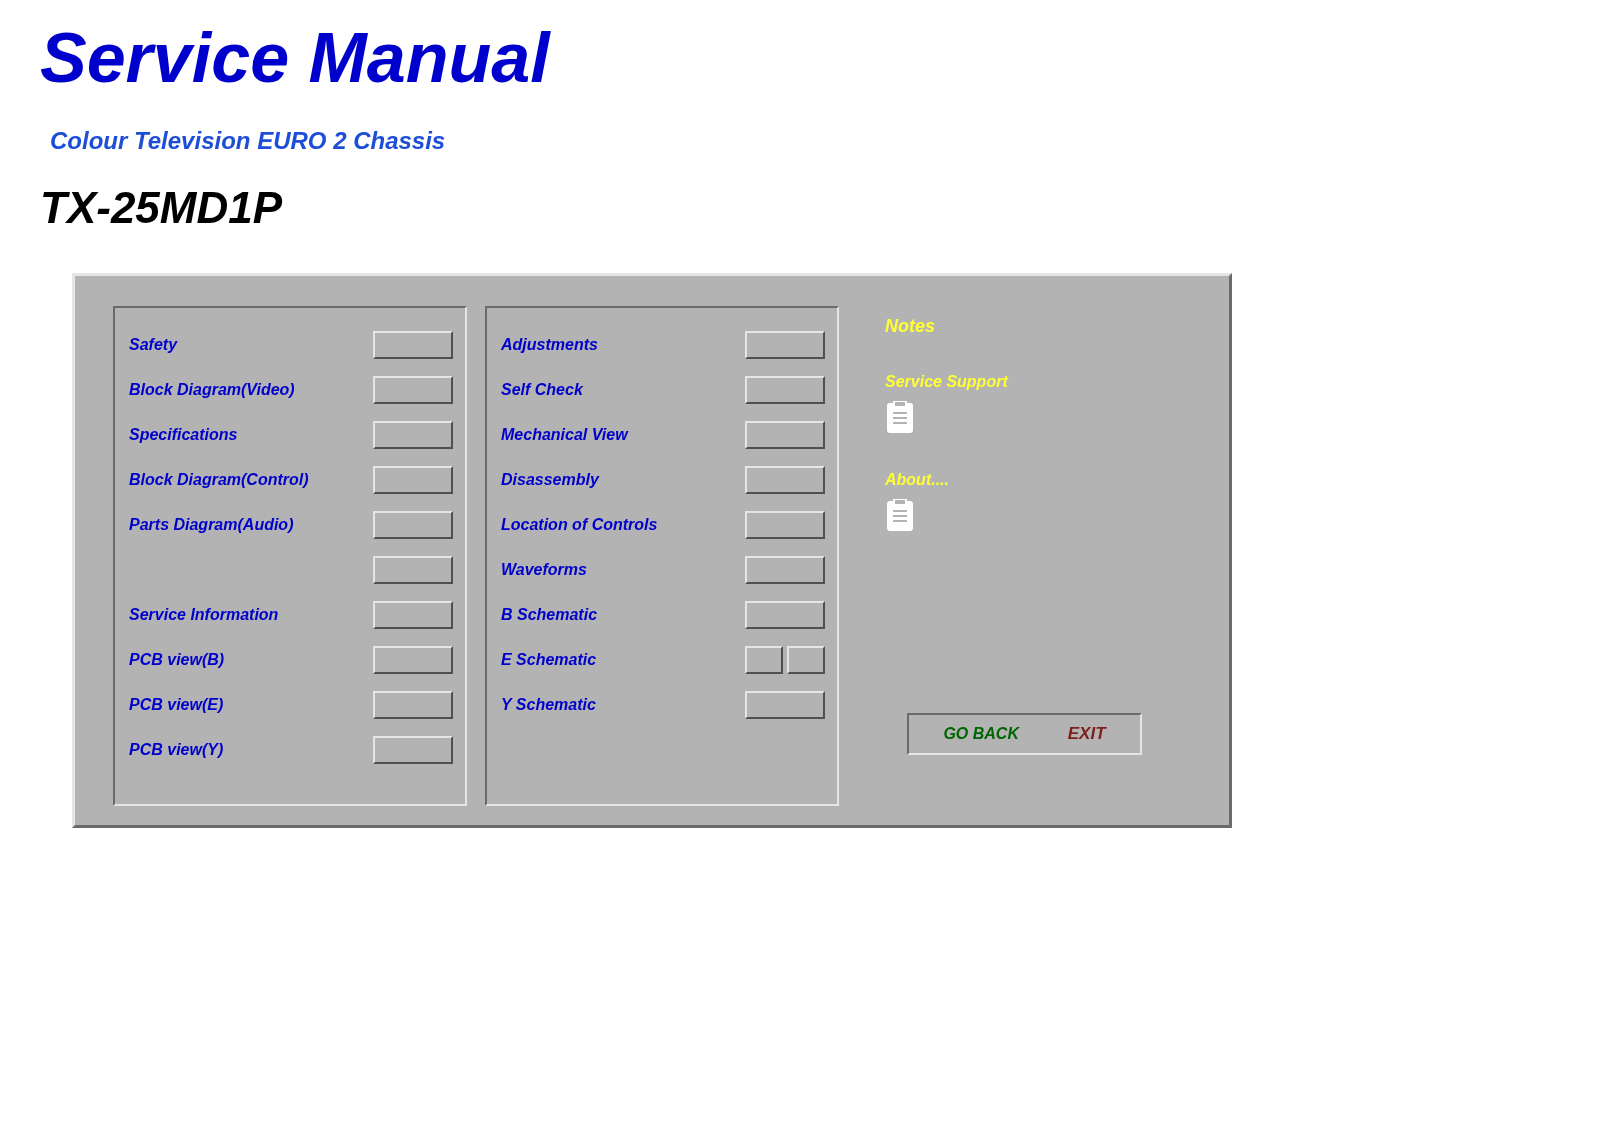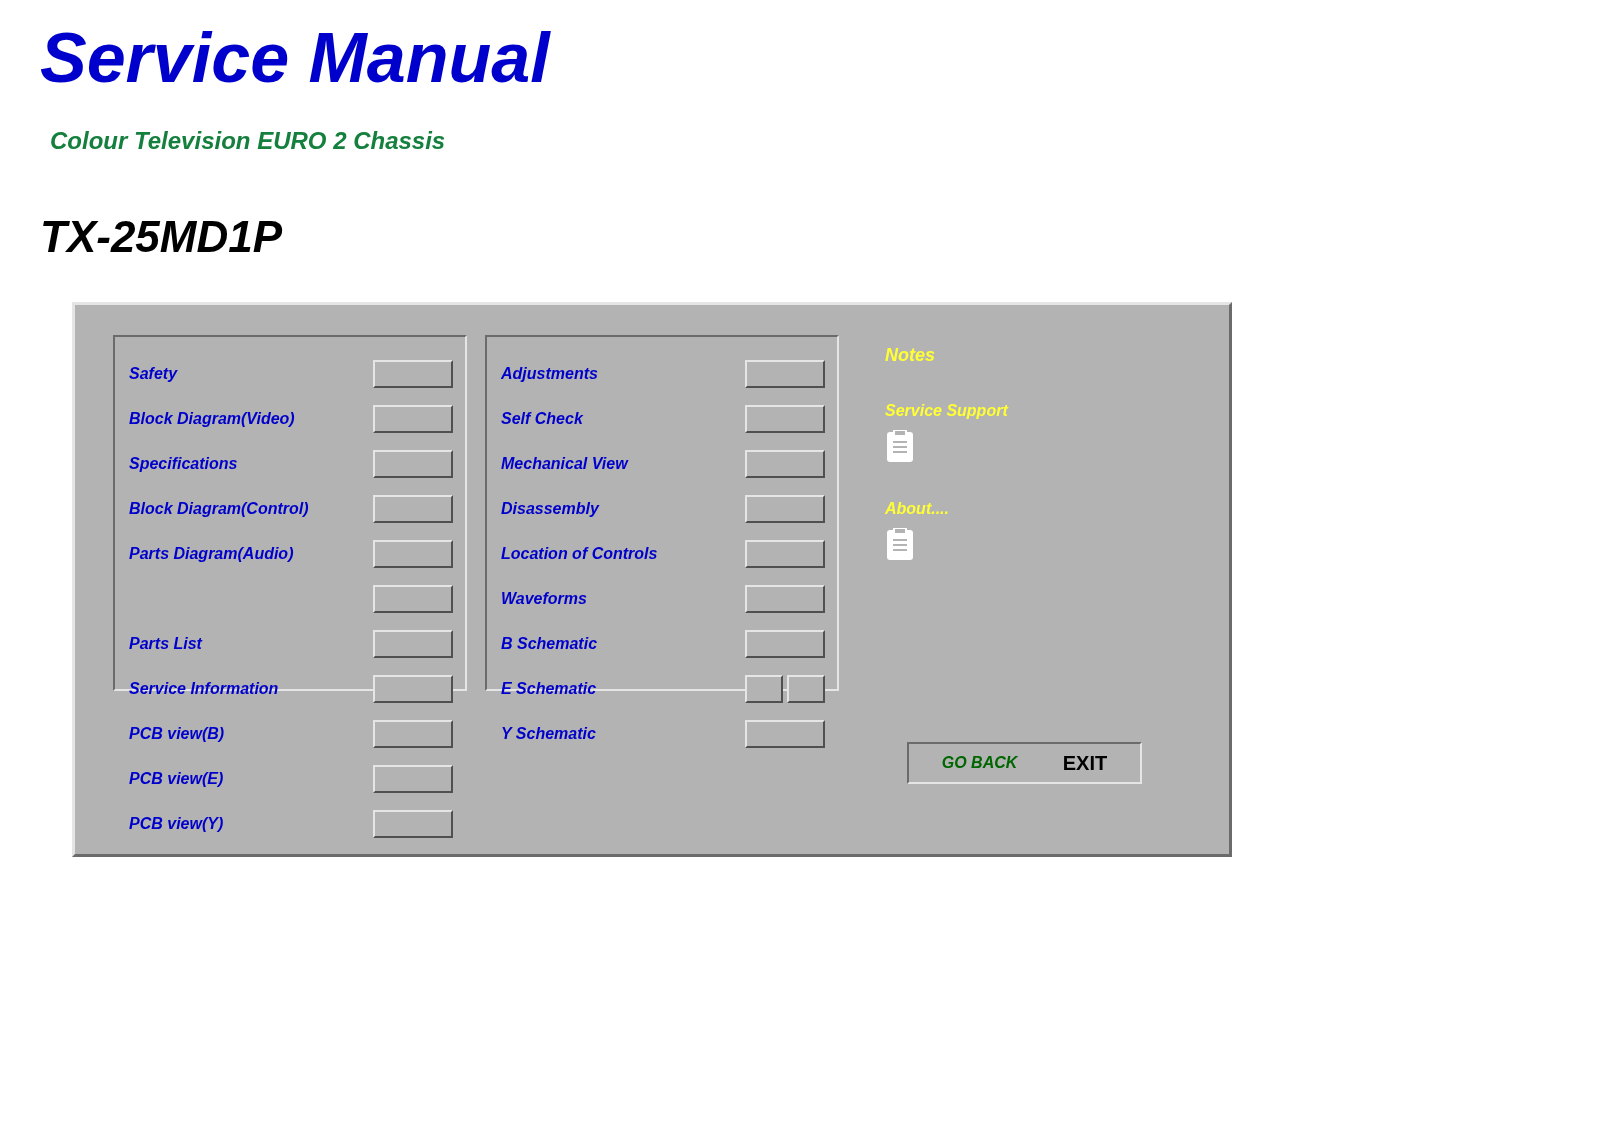--- a/index.html
+++ b/index.html
@@ -18,25 +18,25 @@
   }
   .main-title {
     color: #0000cc;
     font-size: 70px;
     font-weight: bold;
     font-style: italic;
     margin: 0 0 30px 0;
     line-height: 1.1;
   }
   .subtitle {
-    color: #15803d;
+    color: #1d4ed8;
     font-size: 24px;
     font-weight: bold;
     font-style: italic;
-    margin: 0 0 57px 10px;
+    margin: 0 0 28px 10px;
   }
   .model {
     color: #000000;
     font-size: 44px;
     font-weight: bold;
     font-style: italic;
     margin: 0 0 40px 0;
   }
 
   .panel-outer {
@@ -58,21 +58,21 @@
     height: 100%;
     gap: 18px;
   }
 
   .col {
     box-sizing: border-box;
   }
 
   .col-left, .col-mid {
     width: 354px;
-    height: 356px;
+    height: 500px;
     border-top: 2px solid #6b6b6b;
     border-left: 2px solid #6b6b6b;
     border-right: 2px solid #e5e5e5;
     border-bottom: 2px solid #e5e5e5;
     padding: 14px 12px 10px 14px;
     position: relative;
   }
 
   .col-right {
     flex: 1;
@@ -153,23 +153,24 @@
   }
 
   .nav-goback {
     color: #006600;
     font-size: 16px;
     font-weight: bold;
     font-style: italic;
     cursor: pointer;
   }
   .nav-exit {
-    color: #000000;
-    font-size: 20px;
-    font-weight: bold;
+    color: #7f1d1d;
+    font-size: 17px;
+    font-weight: bold;
+    font-style: italic;
     cursor: pointer;
   }
 </style>
 </head>
 <body>
 
 <div class="page">
   <h1 class="main-title">Service Manual</h1>
   <div class="subtitle">Colour Television EURO 2 Chassis</div>
   <div class="model">TX-25MD1P</div>
@@ -193,24 +194,20 @@
         <div class="item-row">
           <span class="item-link">Block Diagram(Control)</span>
           <span class="item-btn"></span>
         </div>
         <div class="item-row">
           <span class="item-link">Parts Diagram(Audio)</span>
           <span class="item-btn"></span>
         </div>
         <div class="item-row">
           <span class="item-link"></span>
-          <span class="item-btn"></span>
-        </div>
-        <div class="item-row">
-          <span class="item-link">Parts List</span>
           <span class="item-btn"></span>
         </div>
         <div class="item-row">
           <span class="item-link">Service Information</span>
           <span class="item-btn"></span>
         </div>
         <div class="item-row">
           <span class="item-link">PCB view(B)</span>
           <span class="item-btn"></span>
         </div>

